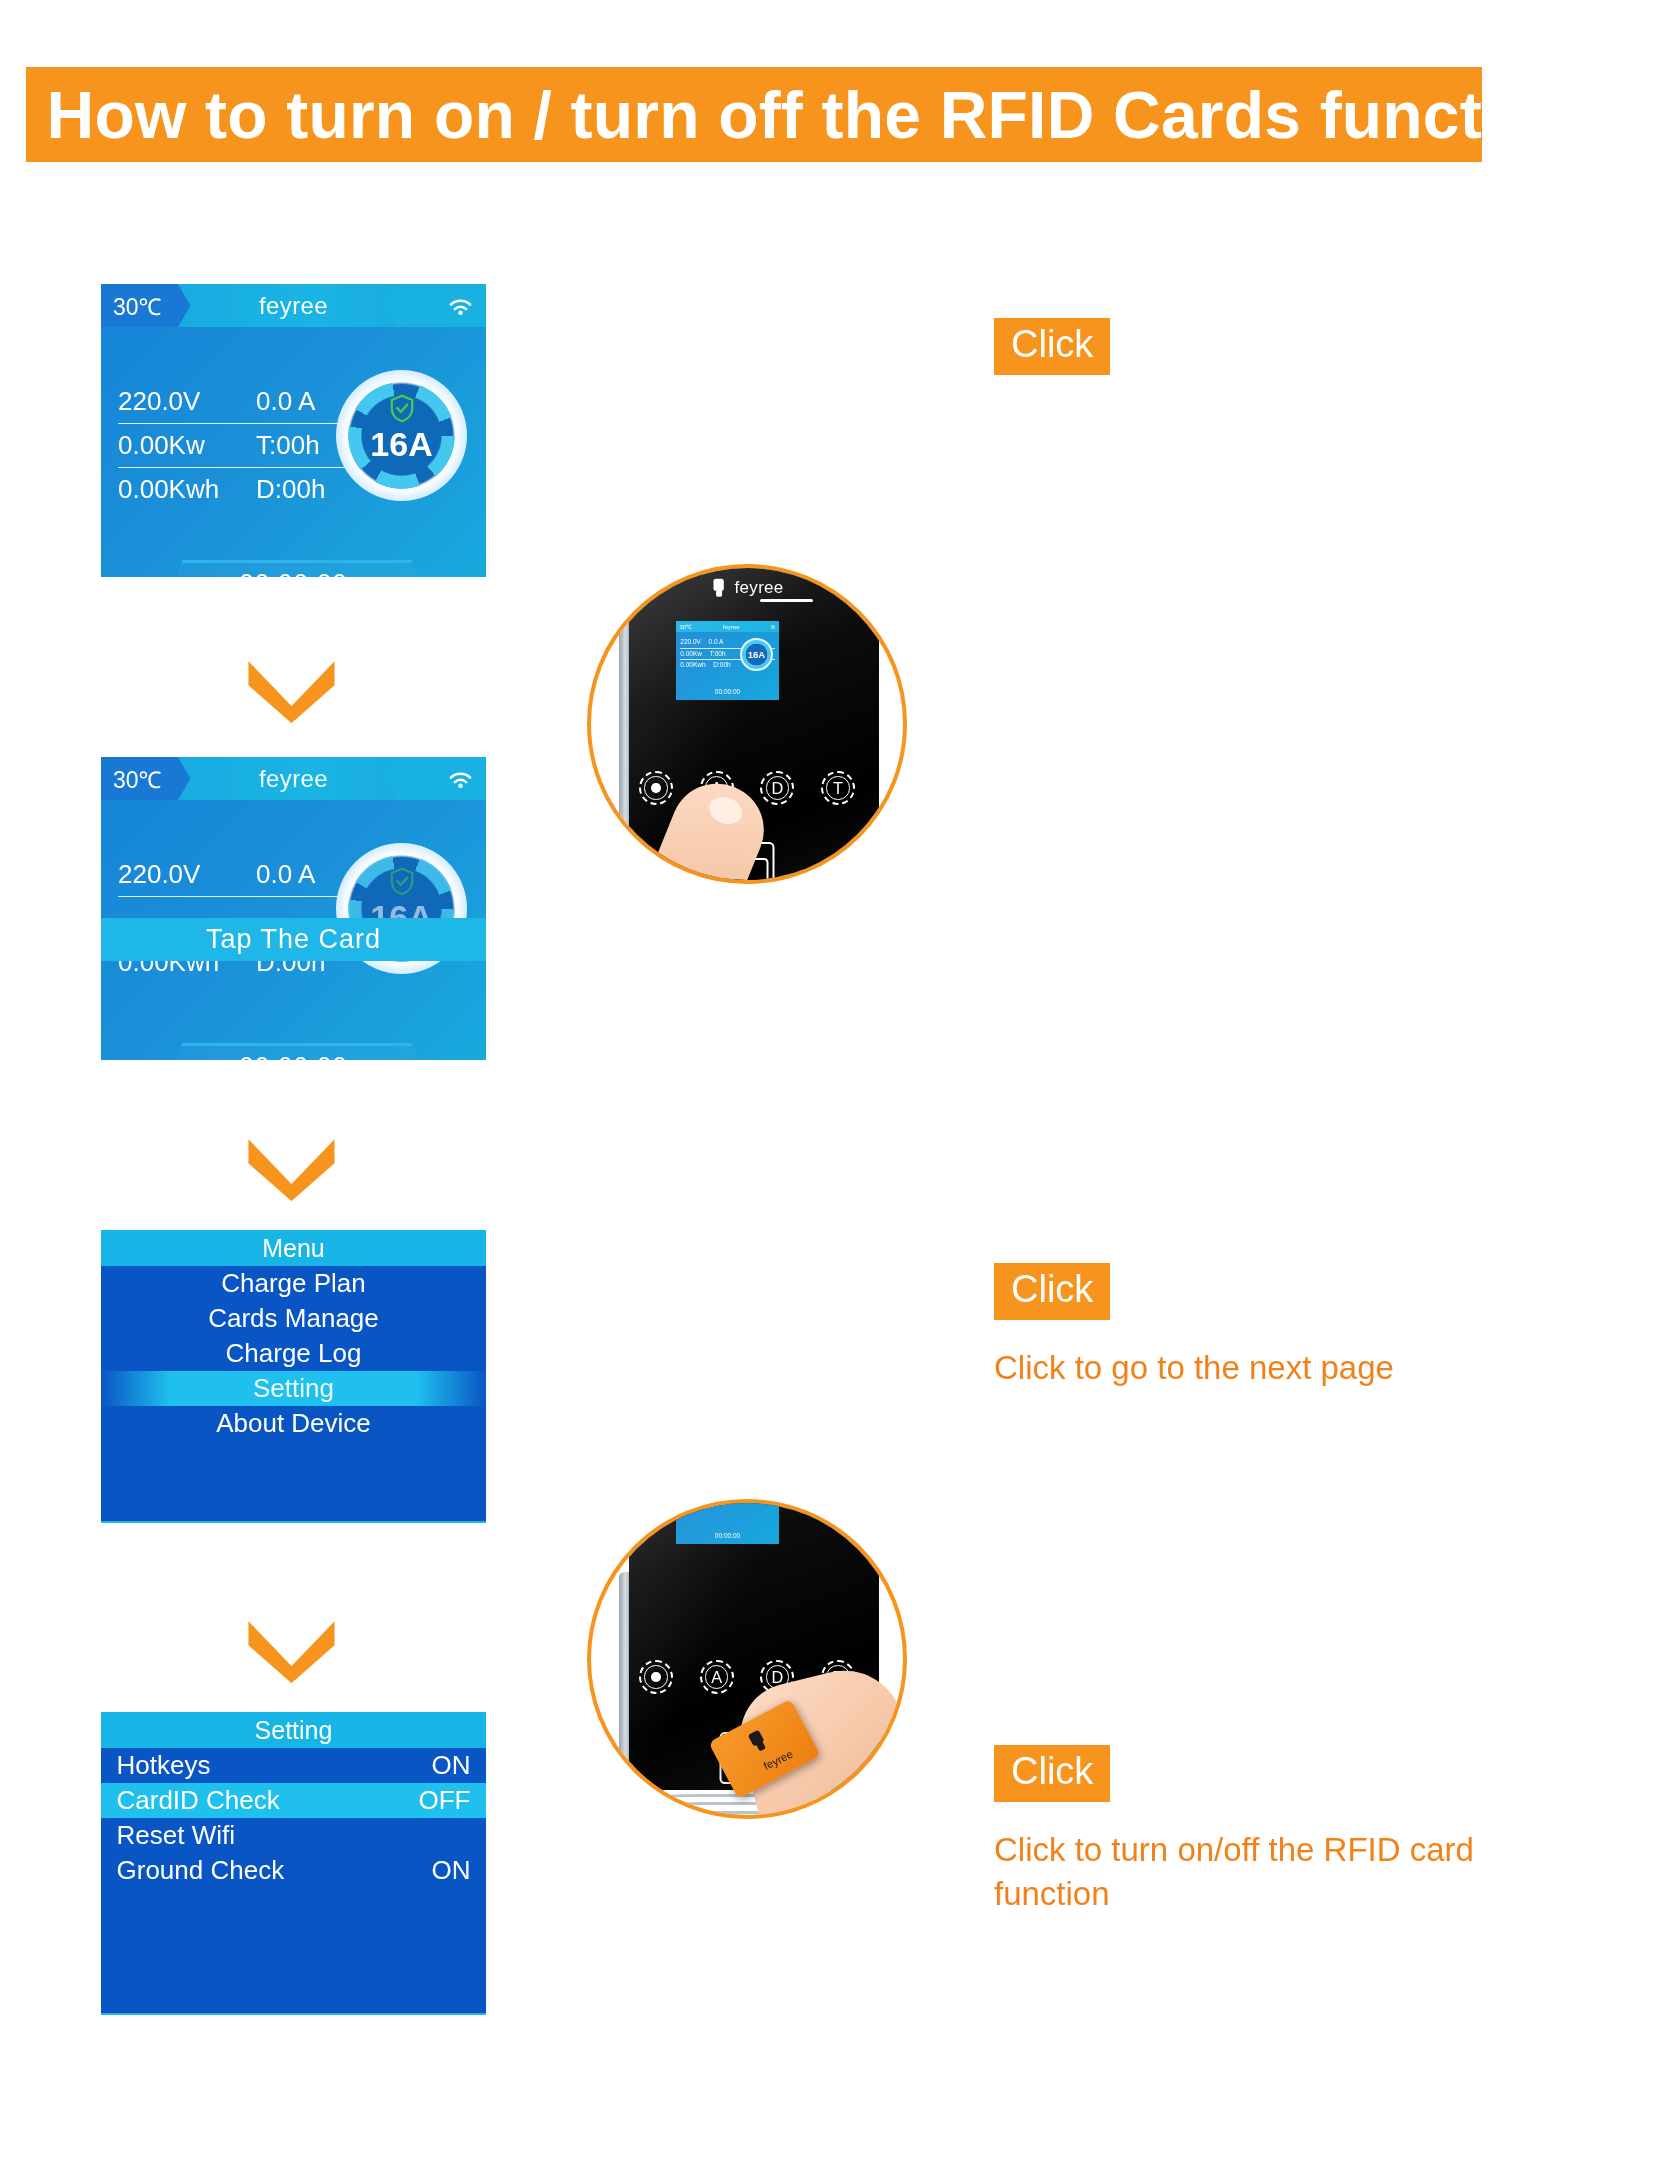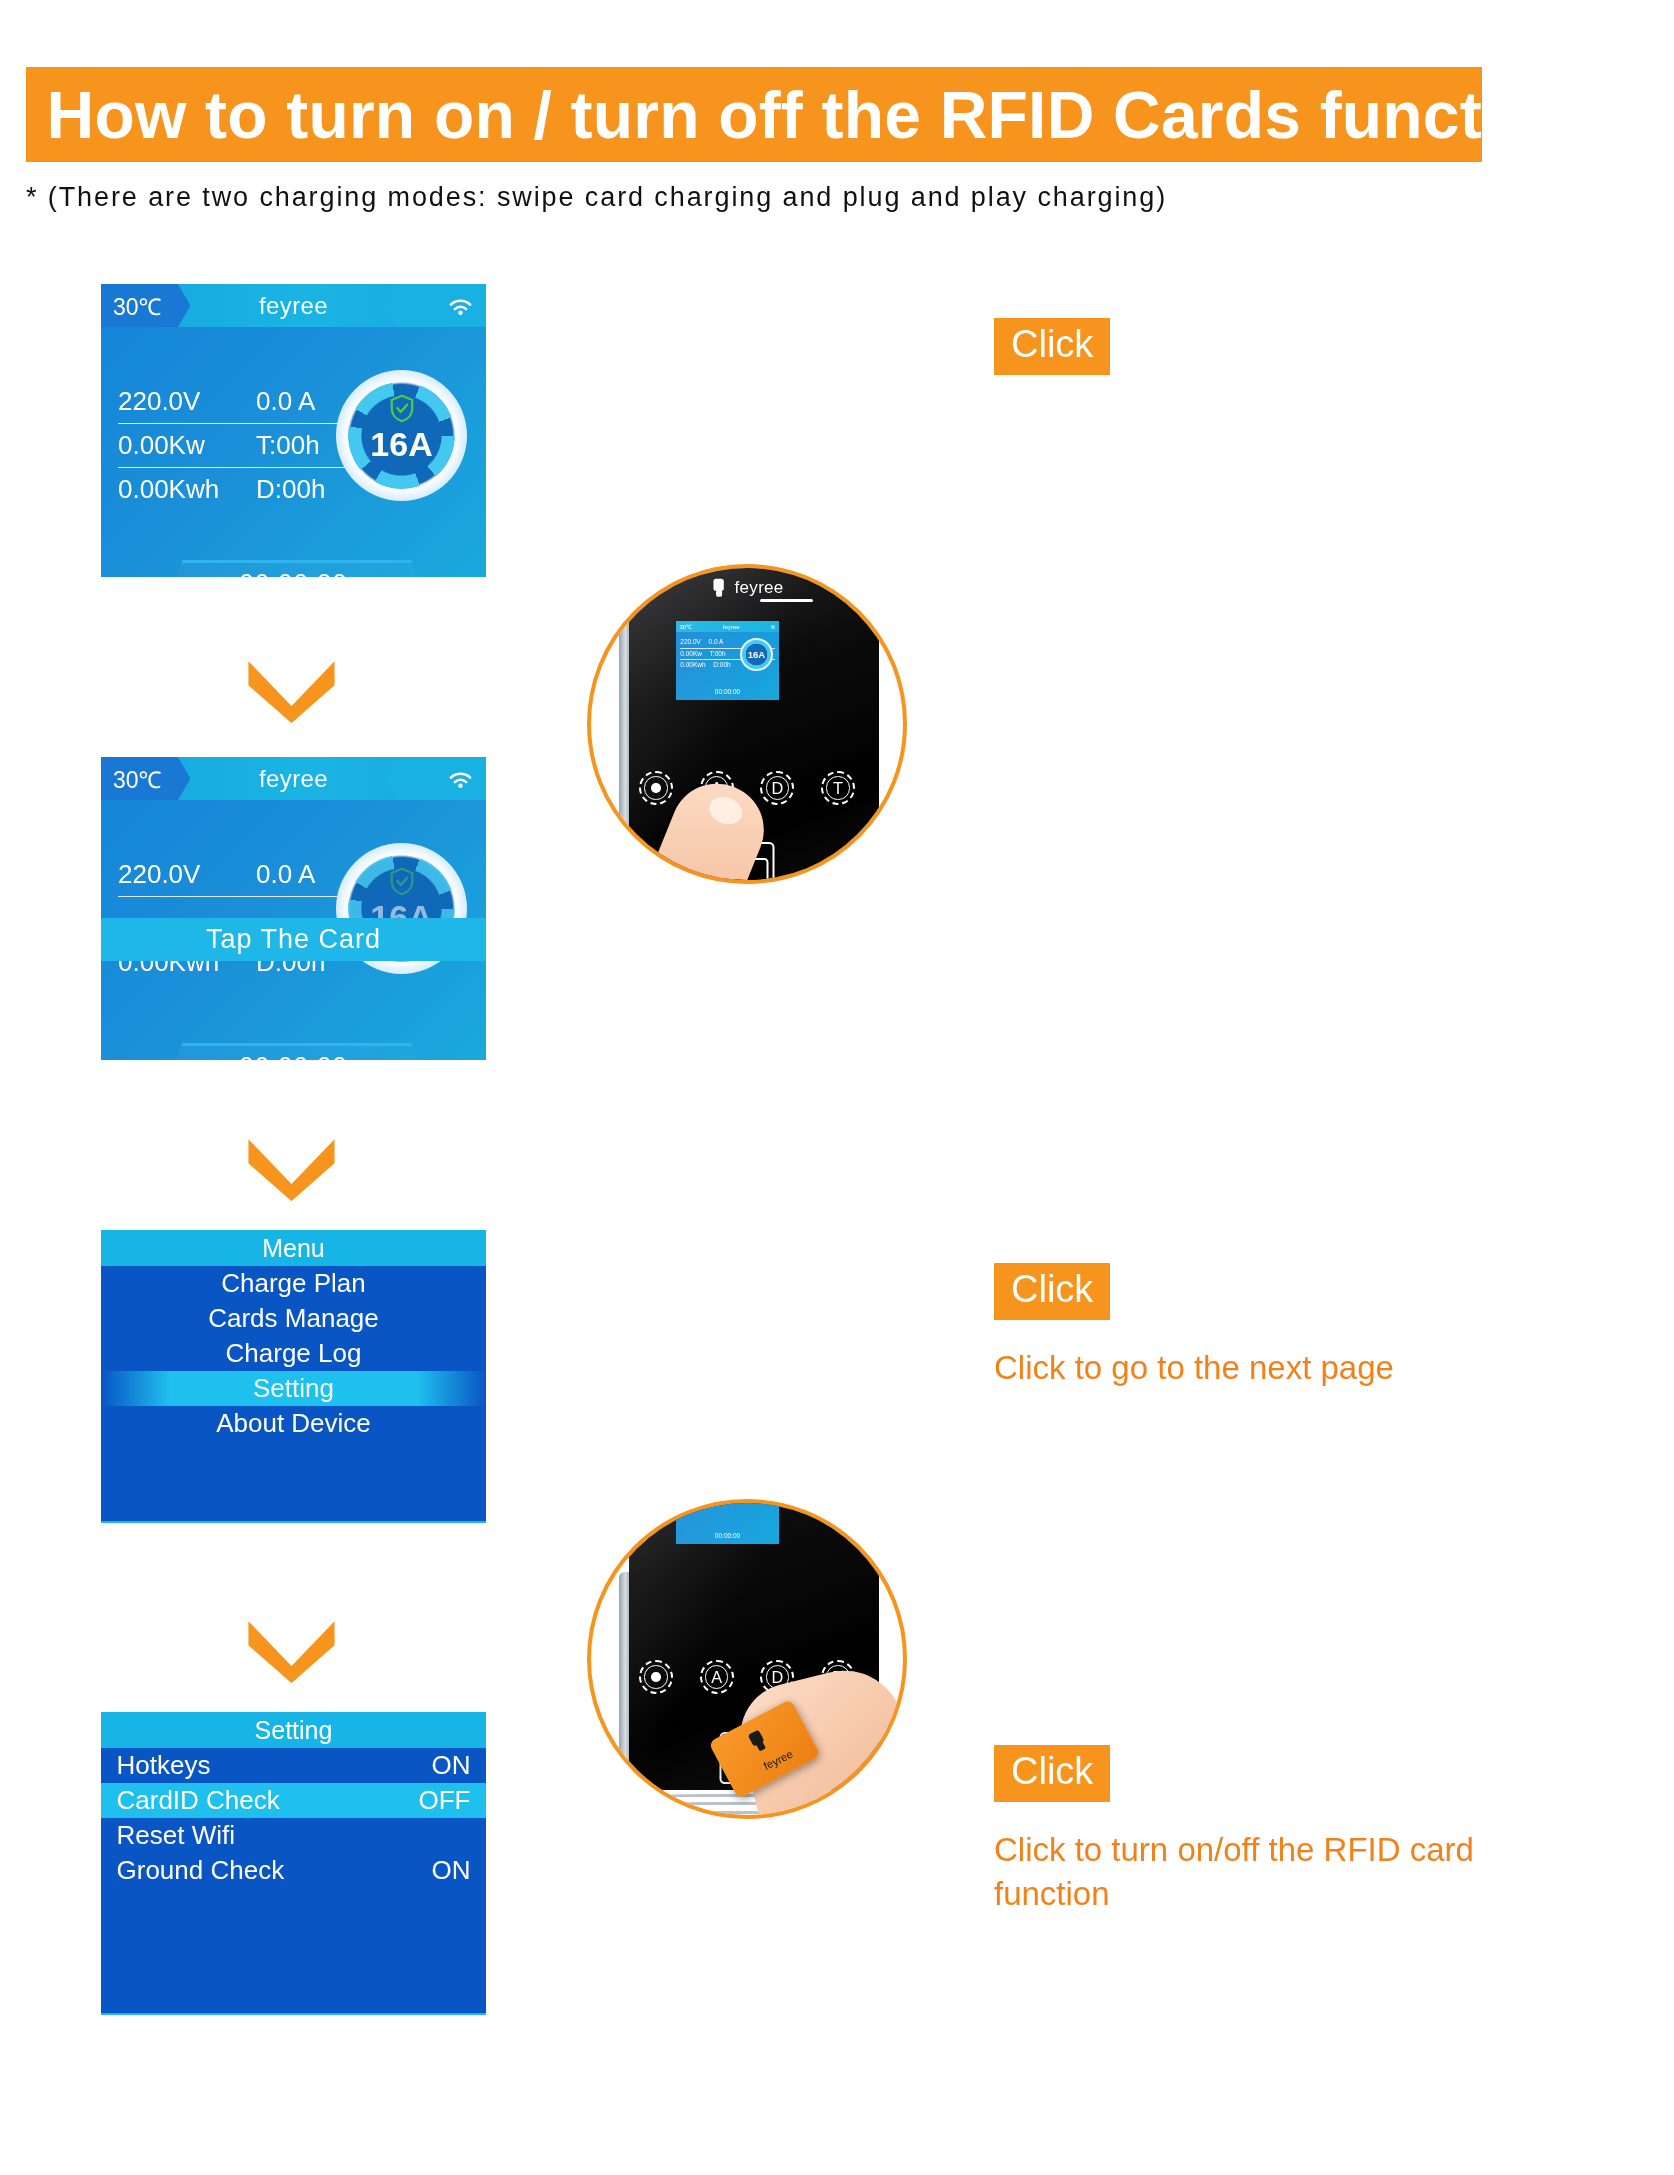--- a/index.html
+++ b/index.html
@@ -294,21 +294,20 @@
   .n4 { top: 1745px; }
 </style>
 </head>
 <body>
 
 <div class="page">
 
   <div class="title-banner">
     <div class="txt">How to turn on / turn off the RFID Cards function ?</div>
   </div>
-  <div class="subtitle">* (There are two charging modes: swipe card charging and plug and play charging)</div>
 
   <div class="step step-1">
 
     <div class="lcd">
       <div class="lcd-status">
         <div class="temp-chip">30℃</div>
         <div class="lcd-brand">feyree</div>
         <div class="wifi-chip">
           <svg class="wifi-ico" viewBox="0 0 36 28">
             <path d="M18 24.5a2.6 2.6 0 1 0 0-5.2 2.6 2.6 0 0 0 0 5.2z" fill="#fff"></path>

